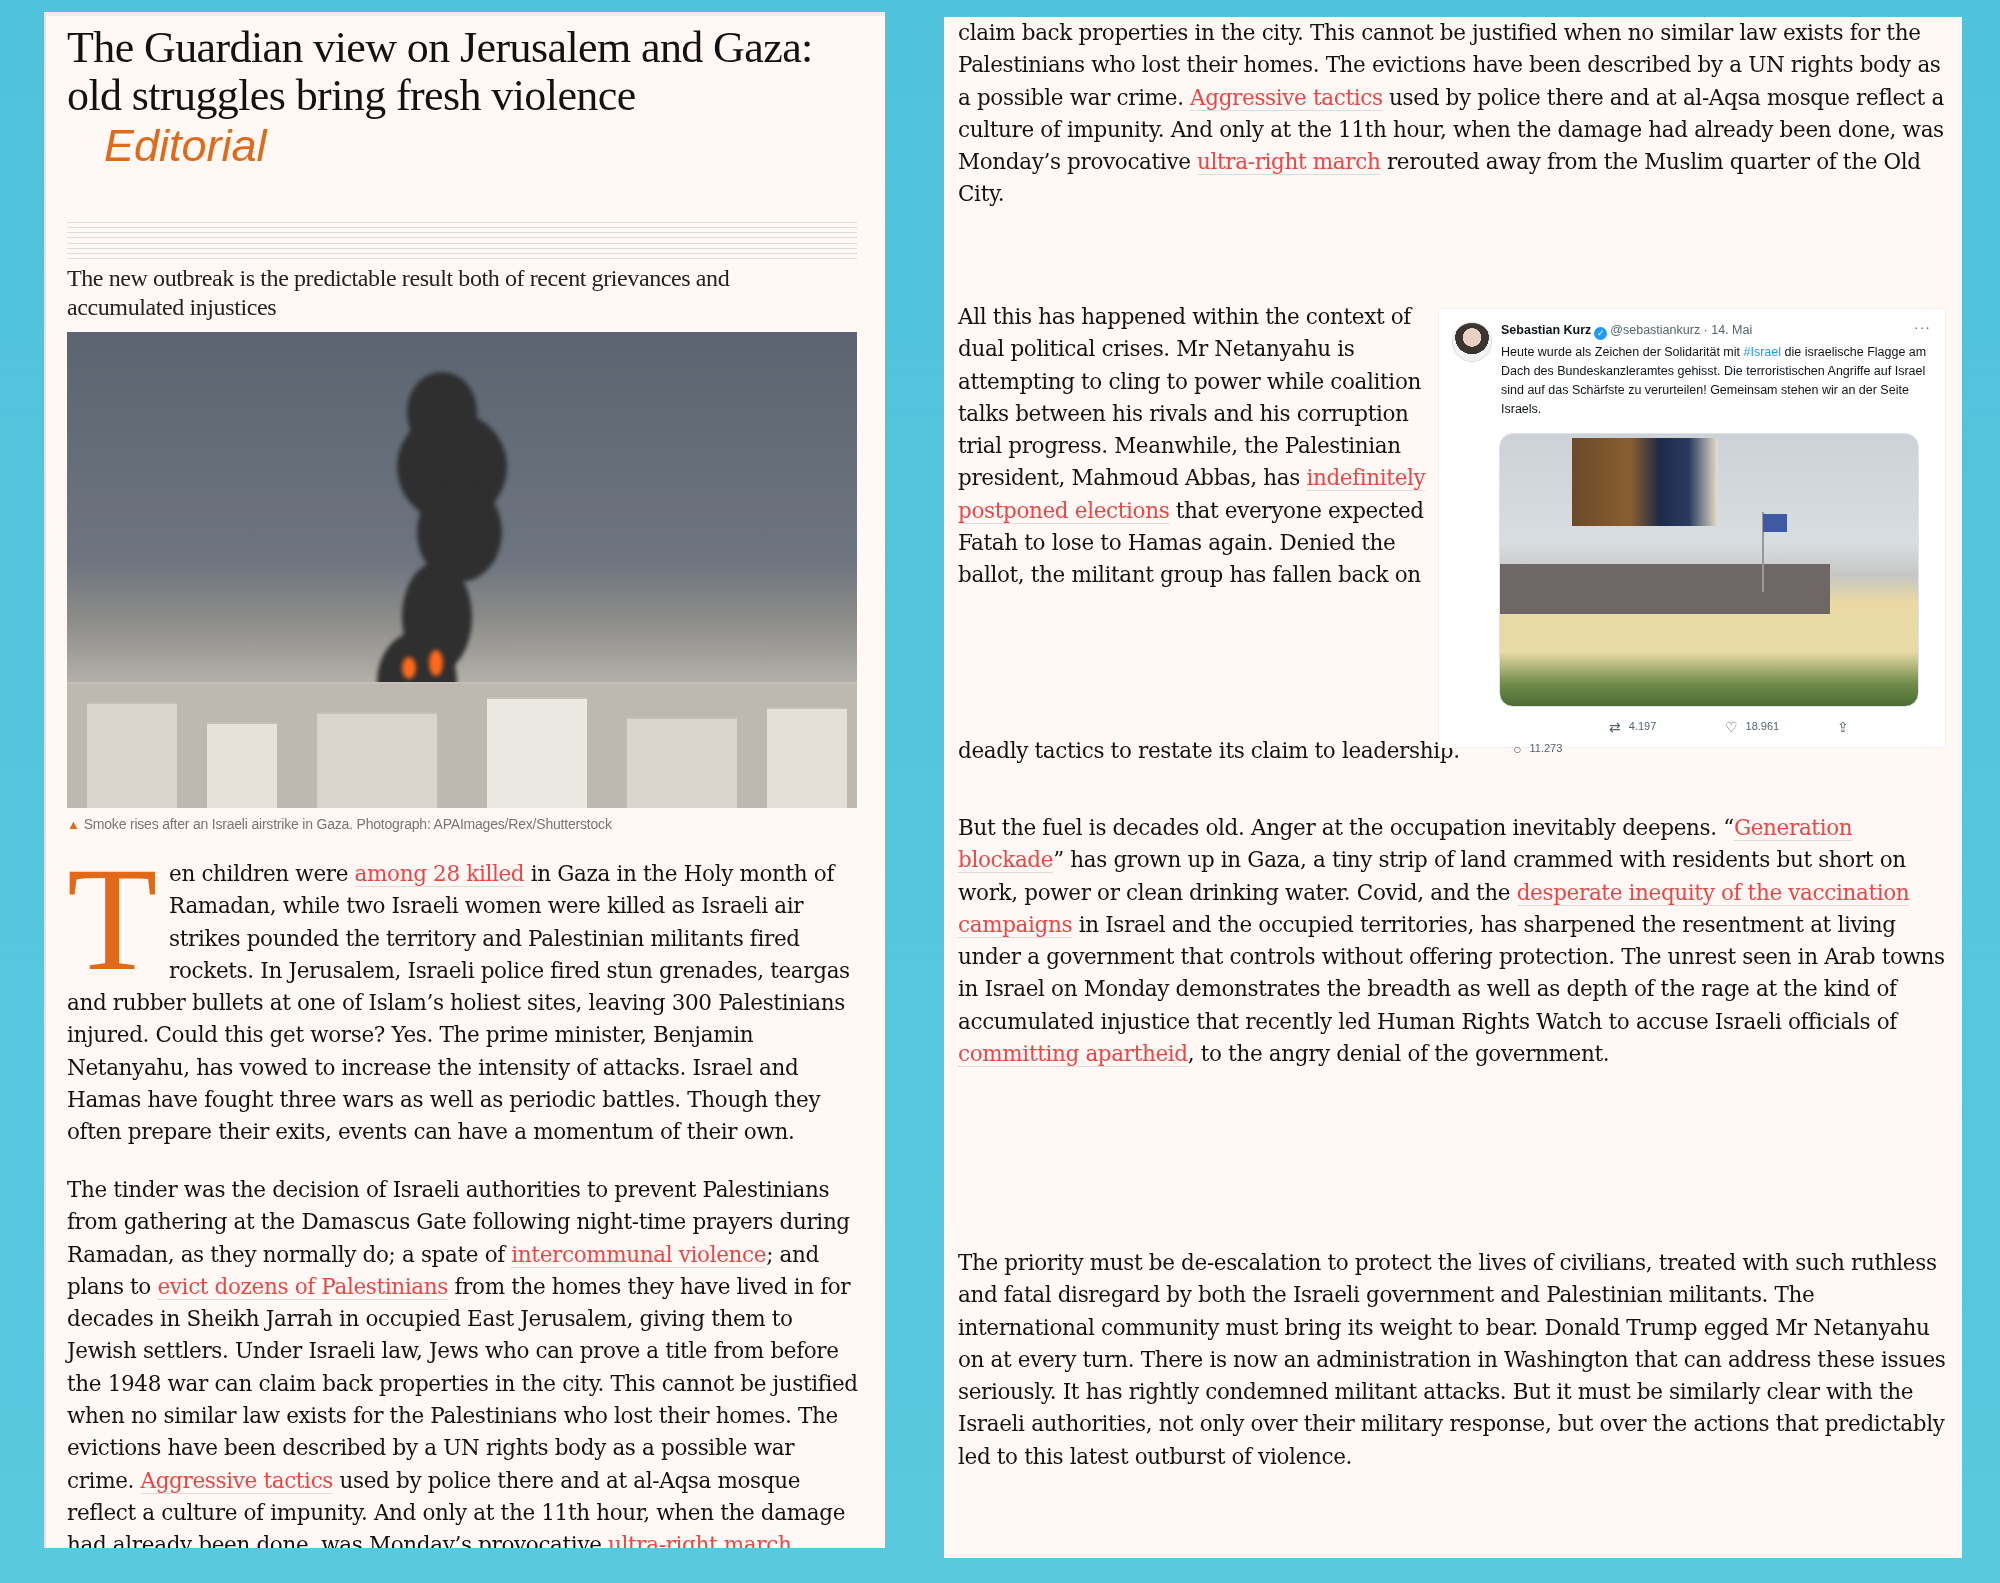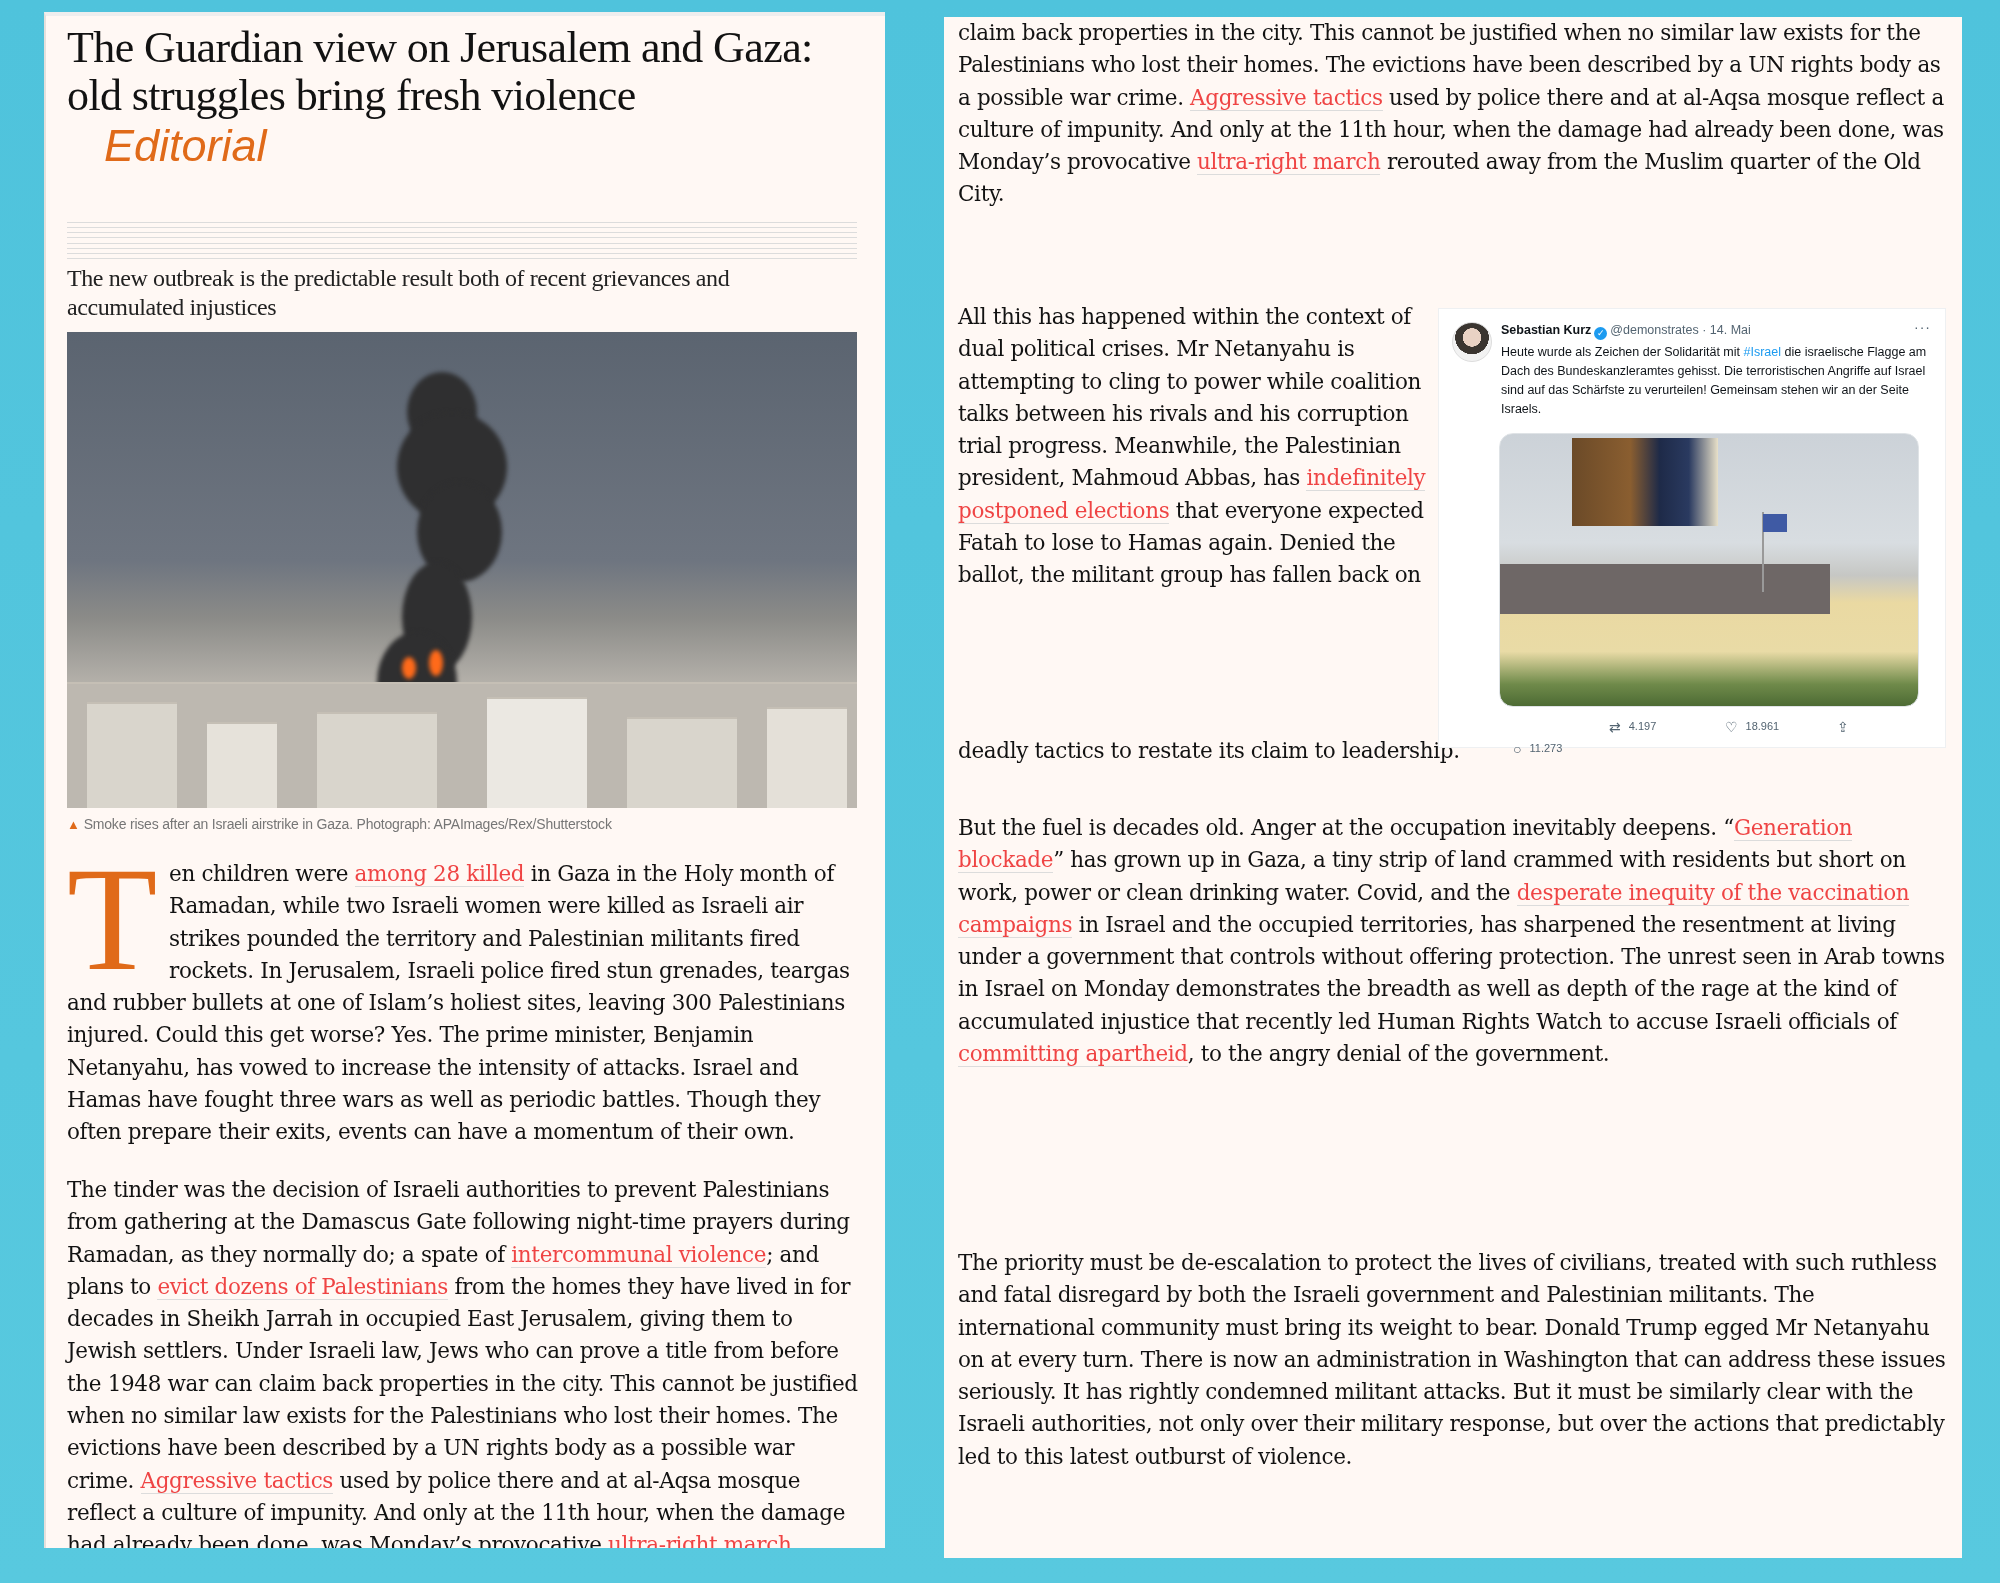--- a/index.html
+++ b/index.html
@@ -147,21 +147,21 @@
   </div>
 
   <div class="body-text rp r2">
     <span>All this has happened within the context of dual political crises. Mr Netanyahu is attempting to cling to power while coalition talks between his rivals and his corruption trial progress. Meanwhile, the Palestinian president, Mahmoud Abbas, has </span><a>indefinitely postponed elections</a><span> that everyone expected Fatah to lose to Hamas again. Denied the ballot, the militant group has fallen back on</span>
   </div>
   <div class="body-text rp r2b">deadly tactics to restate its claim to leadership.</div>
 
   <div class="tweet">
     <div class="tw-avatar"></div>
     <div class="tw-head">
-      <span class="tw-name">Sebastian Kurz</span><span class="tw-verified">✓</span><span>@demonstrates</span><span> · </span><span>14. Mai</span>
+      <span class="tw-name">Sebastian Kurz</span><span class="tw-verified">✓</span><span>@sebastiankurz</span><span> · </span><span>14. Mai</span>
     </div>
     <div class="tw-more">···</div>
     <div class="tw-text">
       <span>Heute wurde als Zeichen der Solidarität mit </span><span class="hashtag">#Israel</span><span> die israelische Flagge am Dach des Bundeskanzleramtes gehisst. Die terroristischen Angriffe auf Israel sind auf das Schärfste zu verurteilen! Gemeinsam stehen wir an der Seite Israels.</span>
     </div>
     <div class="tw-media">
       <div class="tw-roof"></div>
       <div class="tw-pole"></div>
       <div class="tw-flag"></div>
       <div class="tw-inset"></div>

